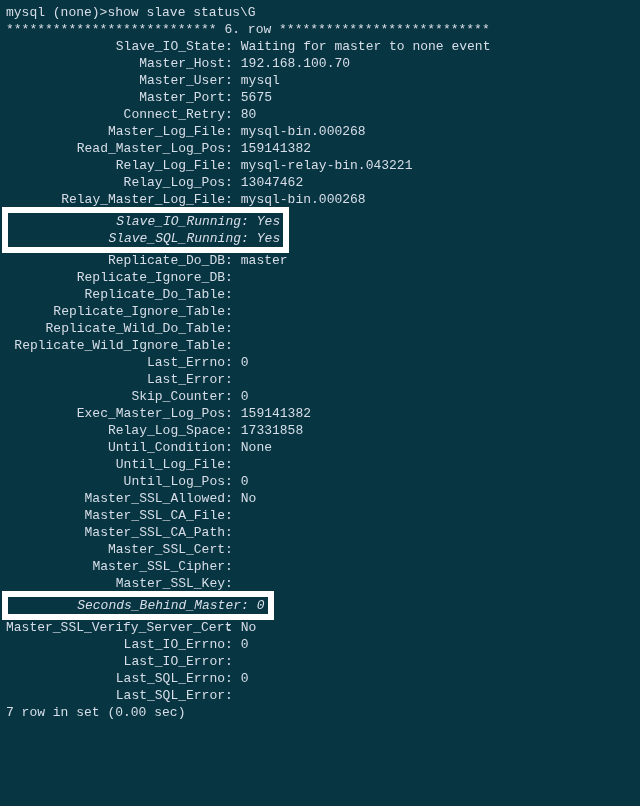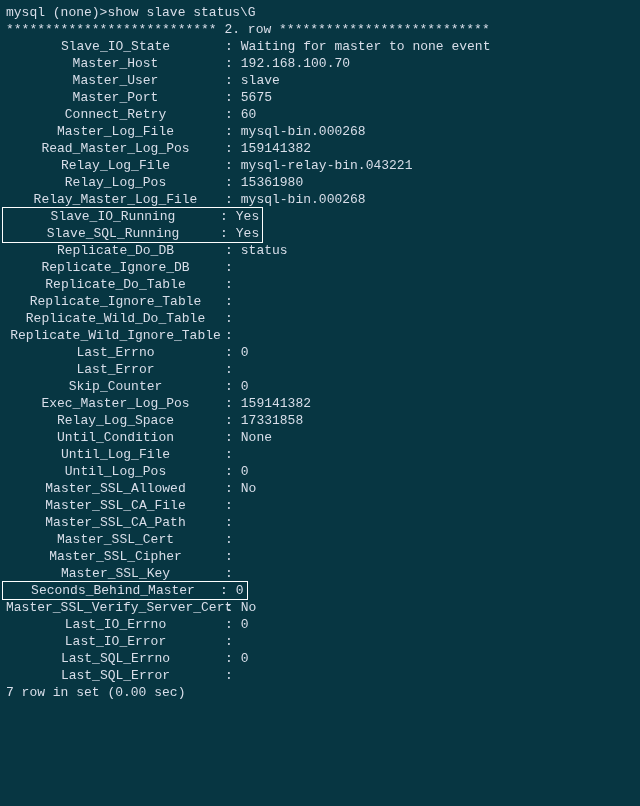--- a/index.html
+++ b/index.html
@@ -7,51 +7,52 @@
     padding: 4px 6px;
     background: #073642;
     color: #d8dee9;
     font-family: Consolas, "Courier New", monospace;
     font-size: 13px;
     line-height: 17px;
     width: 640px;
     box-sizing: border-box;
   }
   .row { white-space: pre; }
-  .label { display: inline-block; width: 219px; text-align: center; }
+  .label { display: inline-block; width: 219px; text-align: right; }
   .colon { display: inline-block; width: 8px; }
   .value { display: inline-block; }
   .hl {
-    border: 1px solid #ffffff;
-    padding: 0 3px 0 3px;
+    border: 6px solid #ffffff;
+    padding: 0 3px 0 19px;
     margin: -1px -4px;
     display: inline-block;
+    font-style: italic;
   }
   .hl .label { width: 214px; }
 </style>
 </head>
 <body>
 
 <div class="row">mysql (none)&gt;show slave status\G</div>
-<div class="row"><span>*************************** 2. row</span><span> ***************************</span></div>
+<div class="row"><span>*************************** 6. row</span><span> ***************************</span></div>
 
 <div class="row"><span class="label">Slave_IO_State</span><span class="colon">:</span> <span class="value">Waiting for master to none event</span></div>
 <div class="row"><span class="label">Master_Host</span><span class="colon">:</span> <span class="value">192.168.100.70</span></div>
-<div class="row"><span class="label">Master_User</span><span class="colon">:</span> <span class="value">slave</span></div>
+<div class="row"><span class="label">Master_User</span><span class="colon">:</span> <span class="value">mysql</span></div>
 <div class="row"><span class="label">Master_Port</span><span class="colon">:</span> <span class="value">5675</span></div>
-<div class="row"><span class="label">Connect_Retry</span><span class="colon">:</span> <span class="value">60</span></div>
+<div class="row"><span class="label">Connect_Retry</span><span class="colon">:</span> <span class="value">80</span></div>
 <div class="row"><span class="label">Master_Log_File</span><span class="colon">:</span> <span class="value">mysql-bin.000268</span></div>
 <div class="row"><span class="label">Read_Master_Log_Pos</span><span class="colon">:</span> <span class="value">159141382</span></div>
 <div class="row"><span class="label">Relay_Log_File</span><span class="colon">:</span> <span class="value">mysql-relay-bin.043221</span></div>
-<div class="row"><span class="label">Relay_Log_Pos</span><span class="colon">:</span> <span class="value">15361980</span></div>
+<div class="row"><span class="label">Relay_Log_Pos</span><span class="colon">:</span> <span class="value">13047462</span></div>
 <div class="row"><span class="label">Relay_Master_Log_File</span><span class="colon">:</span> <span class="value">mysql-bin.000268</span></div>
 
 <div class="row"><span class="hl"><span class="label">Slave_IO_Running</span><span class="colon">:</span> <span class="value">Yes</span><br><span class="label">Slave_SQL_Running</span><span class="colon">:</span> <span class="value">Yes</span></span></div>
 
-<div class="row"><span class="label">Replicate_Do_DB</span><span class="colon">:</span> <span class="value">status</span></div>
+<div class="row"><span class="label">Replicate_Do_DB</span><span class="colon">:</span> <span class="value">master</span></div>
 <div class="row"><span class="label">Replicate_Ignore_DB</span><span class="colon">:</span> <span class="value"></span></div>
 <div class="row"><span class="label">Replicate_Do_Table</span><span class="colon">:</span> <span class="value"></span></div>
 <div class="row"><span class="label">Replicate_Ignore_Table</span><span class="colon">:</span> <span class="value"></span></div>
 <div class="row"><span class="label">Replicate_Wild_Do_Table</span><span class="colon">:</span> <span class="value"></span></div>
 <div class="row"><span class="label">Replicate_Wild_Ignore_Table</span><span class="colon">:</span> <span class="value"></span></div>
 <div class="row"><span class="label">Last_Errno</span><span class="colon">:</span> <span class="value">0</span></div>
 <div class="row"><span class="label">Last_Error</span><span class="colon">:</span> <span class="value"></span></div>
 <div class="row"><span class="label">Skip_Counter</span><span class="colon">:</span> <span class="value">0</span></div>
 <div class="row"><span class="label">Exec_Master_Log_Pos</span><span class="colon">:</span> <span class="value">159141382</span></div>
 <div class="row"><span class="label">Relay_Log_Space</span><span class="colon">:</span> <span class="value">17331858</span></div>

